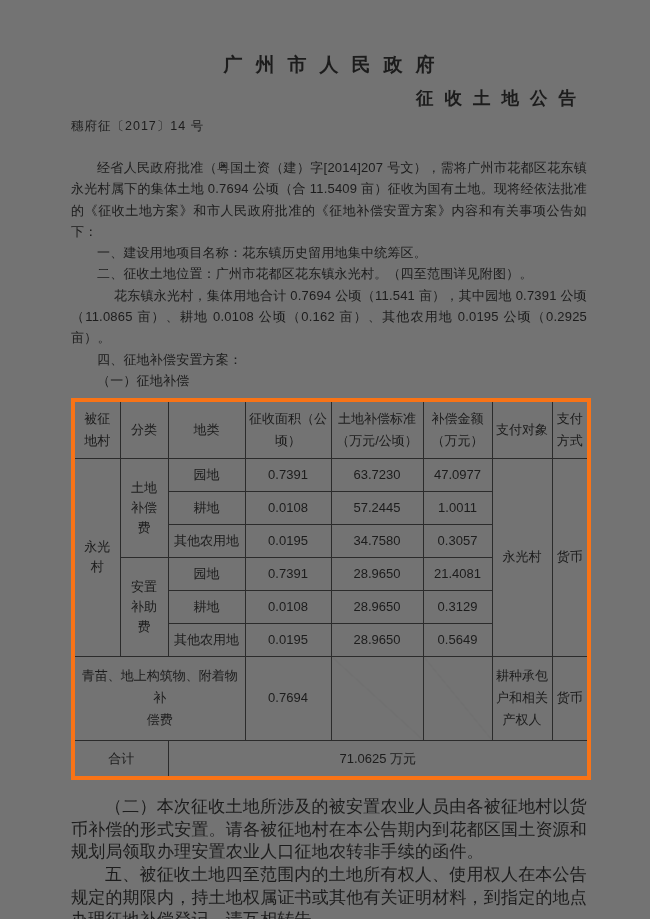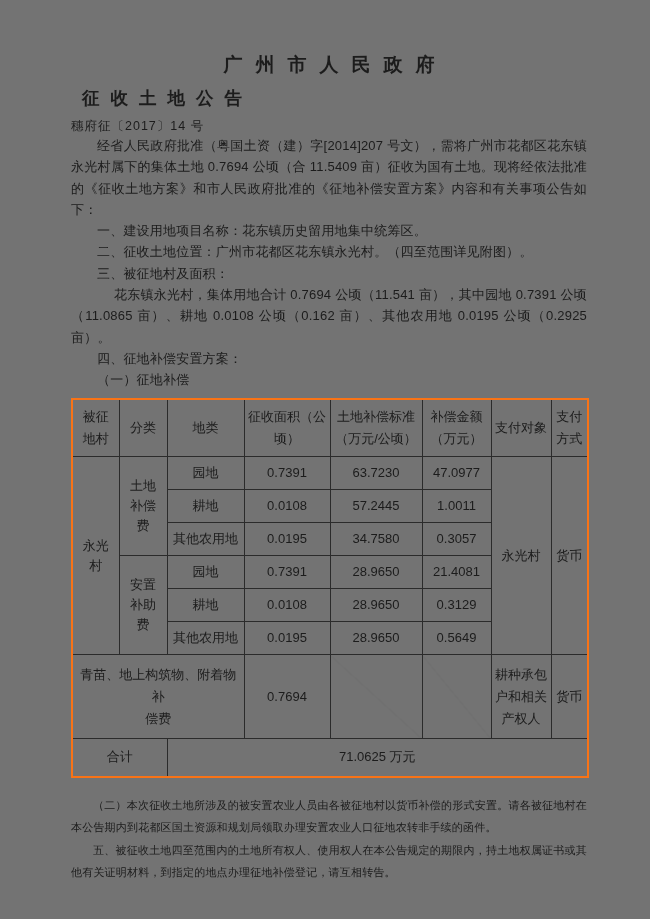--- a/index.html
+++ b/index.html
@@ -7,49 +7,49 @@
     width:650px;height:919px;overflow:hidden;background:#737373;
     font-family:Liberation Sans, sans-serif;
     color:#1c1c1c;position:relative;box-sizing:border-box;
     padding:52px 63px 0 71px;
   }
   .title1{
     text-align:center;font-size:19px;line-height:26px;font-weight:600;
     letter-spacing:13px;padding-left:13px;white-space:nowrap;
   }
   .title2{
-    text-align:left;font-size:17.5px;line-height:24px;font-weight:600;
+    text-align:right;font-size:17.5px;line-height:24px;font-weight:600;
     letter-spacing:11px;padding-left:11px;margin-top:8px;white-space:nowrap;
   }
   .docnum{
     font-size:12.5px;line-height:17px;margin-top:8px;
     letter-spacing:1px;
   }
-  .bodytext{margin-top:0;}
+  .bodytext{margin-top:22px;}
   .bodytext p{
     margin:0;font-size:13px;line-height:21.3px;text-align:justify;
     letter-spacing:0.2px;
   }
   .indent2{text-indent:2em;}
   .indent3{text-indent:3.3em;}
   .footer p{
-    margin:0;font-size:11px;line-height:22.6px;text-align:justify;
+    margin:0;font-size:17px;line-height:22.6px;text-align:justify;
     letter-spacing:0.2px;
   }
   .footer{margin-top:16px;}
   table.comp{
     border-collapse:collapse;table-layout:fixed;width:516px;
     margin-top:7px;font-size:13px;
   }
   table.comp td,table.comp th{
     border:1px solid #2b2b2b;text-align:center;vertical-align:middle;
     padding:1px 2px;font-weight:normal;white-space:pre-line;
     line-height:20px;box-sizing:border-box;overflow:hidden;
   }
-  table.comp{border:2px solid #f97316;}
+  table.comp{border:4px solid #f97316;}
   tr.hdr th{height:58px;line-height:22px;}
   tr.datarow td{height:33px;}
   tr.seedrow td{height:84px;line-height:22px;}
   tr.totalrow td{height:38px;}
   td.diag{
     background:linear-gradient(to right top,
       transparent calc(50% - 0.6px),
       #6f6f6f calc(50% - 0.6px),
       #6f6f6f calc(50% + 0.6px),
       transparent calc(50% + 0.6px));
@@ -61,21 +61,20 @@
 <div class="page">
 
   <div class="title1">广州市人民政府</div>
   <div class="title2">征收土地公告</div>
   <div class="docnum">穗府征〔2017〕14 号</div>
 
   <div class="bodytext">
     <p class="indent2">经省人民政府批准（粤国土资（建）字[2014]207 号文），需将广州市花都区花东镇永光村属下的集体土地 0.7694 公顷（合 11.5409 亩）征收为国有土地。现将经依法批准的《征收土地方案》和市人民政府批准的《征地补偿安置方案》内容和有关事项公告如下：</p>
     <p class="indent2">一、建设用地项目名称：花东镇历史留用地集中统筹区。</p>
     <p class="indent2">二、征收土地位置：广州市花都区花东镇永光村。（四至范围详见附图）。</p>
-    <p class="indent2">三、被征地村及面积：</p>
     <p class="indent3">花东镇永光村，集体用地合计 0.7694 公顷（11.541 亩），其中园地 0.7391 公顷（11.0865 亩）、耕地 0.0108 公顷（0.162 亩）、其他农用地 0.0195 公顷（0.2925 亩）。</p>
     <p class="indent2">四、征地补偿安置方案：</p>
     <p class="indent2">（一）征地补偿</p>
   </div>
 
   <table class="comp">
     <colgroup>
       <col style="width:47px">
         <col style="width:48px">
         <col style="width:77px">

